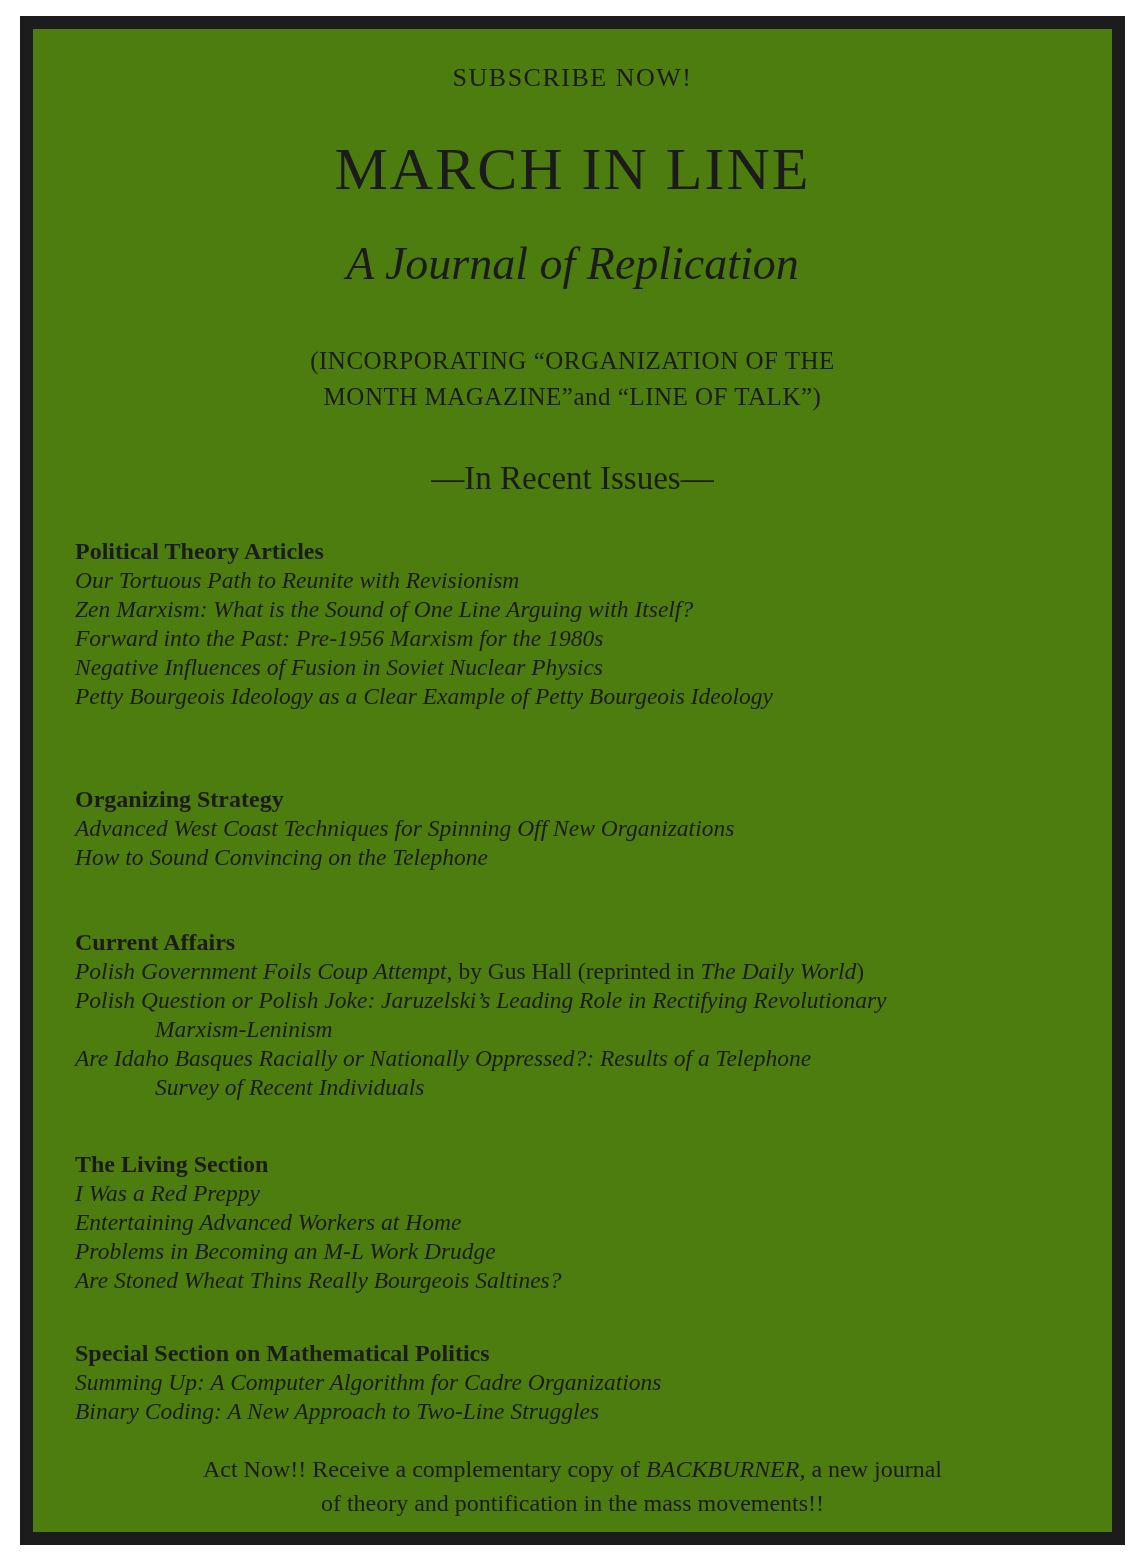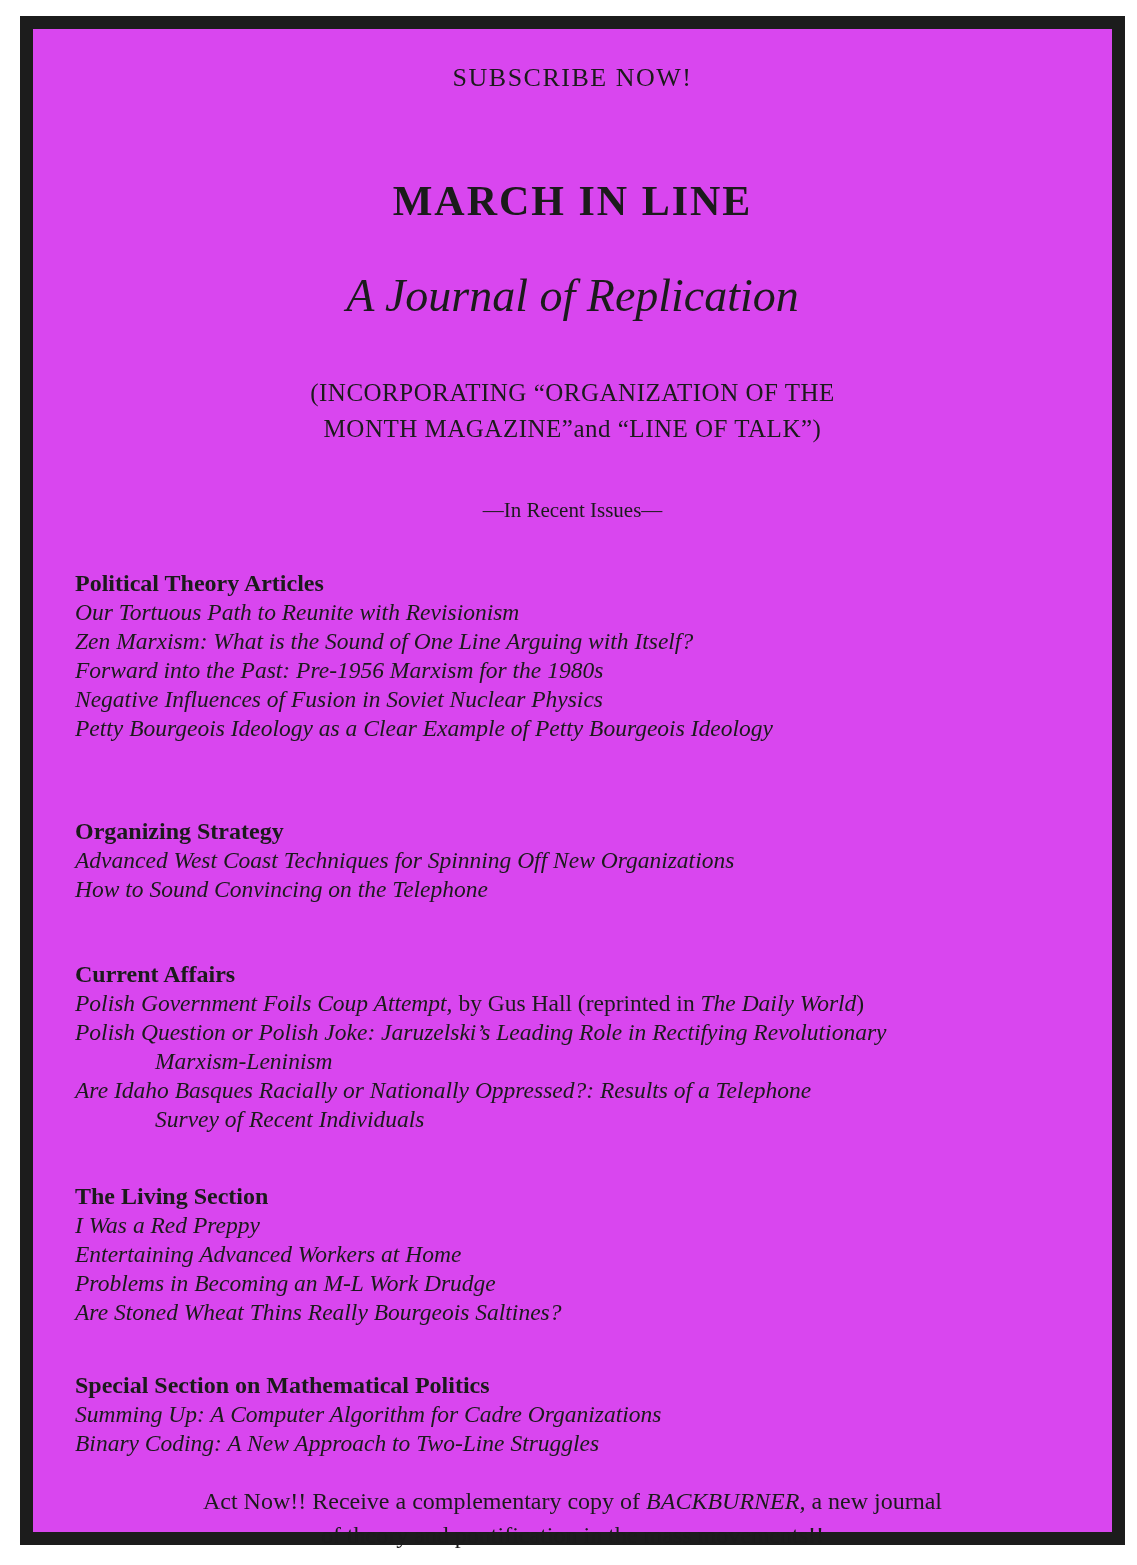--- a/index.html
+++ b/index.html
@@ -8,56 +8,56 @@
     background: #ffffff;
     font-family: "Liberation Serif", "DejaVu Serif", serif;
     color: #1b1b1b;
     position: relative;
     overflow: hidden;
   }
   .page-frame {
     position: absolute;
     left: 20px; top: 16px; right: 12px; bottom: 20px;
     border: 13px solid #1c1c1c;
-    background: #d946ef;
+    background: #4d7c0f;
     box-sizing: border-box;
   }
   .content {
     position: absolute;
     left: 42px; right: 42px; top: 0;
   }
   .center { text-align: center; }
   .subscribe-line {
     margin-top: 34px;
     font-size: 26px;
     line-height: 30px;
     letter-spacing: 1.5px;
   }
   .main-title {
-    margin-top: 76px;
-    font-size: 42px;
+    margin-top: 44px;
+    font-size: 60px;
     line-height: 64px;
-    font-weight: bold;
+    font-weight: normal;
     letter-spacing: 2px;
   }
   .subtitle {
     margin-top: 40px;
     font-size: 46px;
     line-height: 46px;
     font-style: italic;
   }
   .incorporating {
     margin-top: 56px;
     font-size: 25px;
     line-height: 36px;
     letter-spacing: 0.5px;
   }
   .recent-issues {
     margin-top: 48px;
-    font-size: 21px;
+    font-size: 33px;
     line-height: 30px;
   }
   .sections { margin-top: 44px; }
   .section { margin-bottom: 74px; }
   .section-heading {
     font-size: 24px;
     line-height: 29px;
     font-weight: bold;
     margin: 0;
   }

